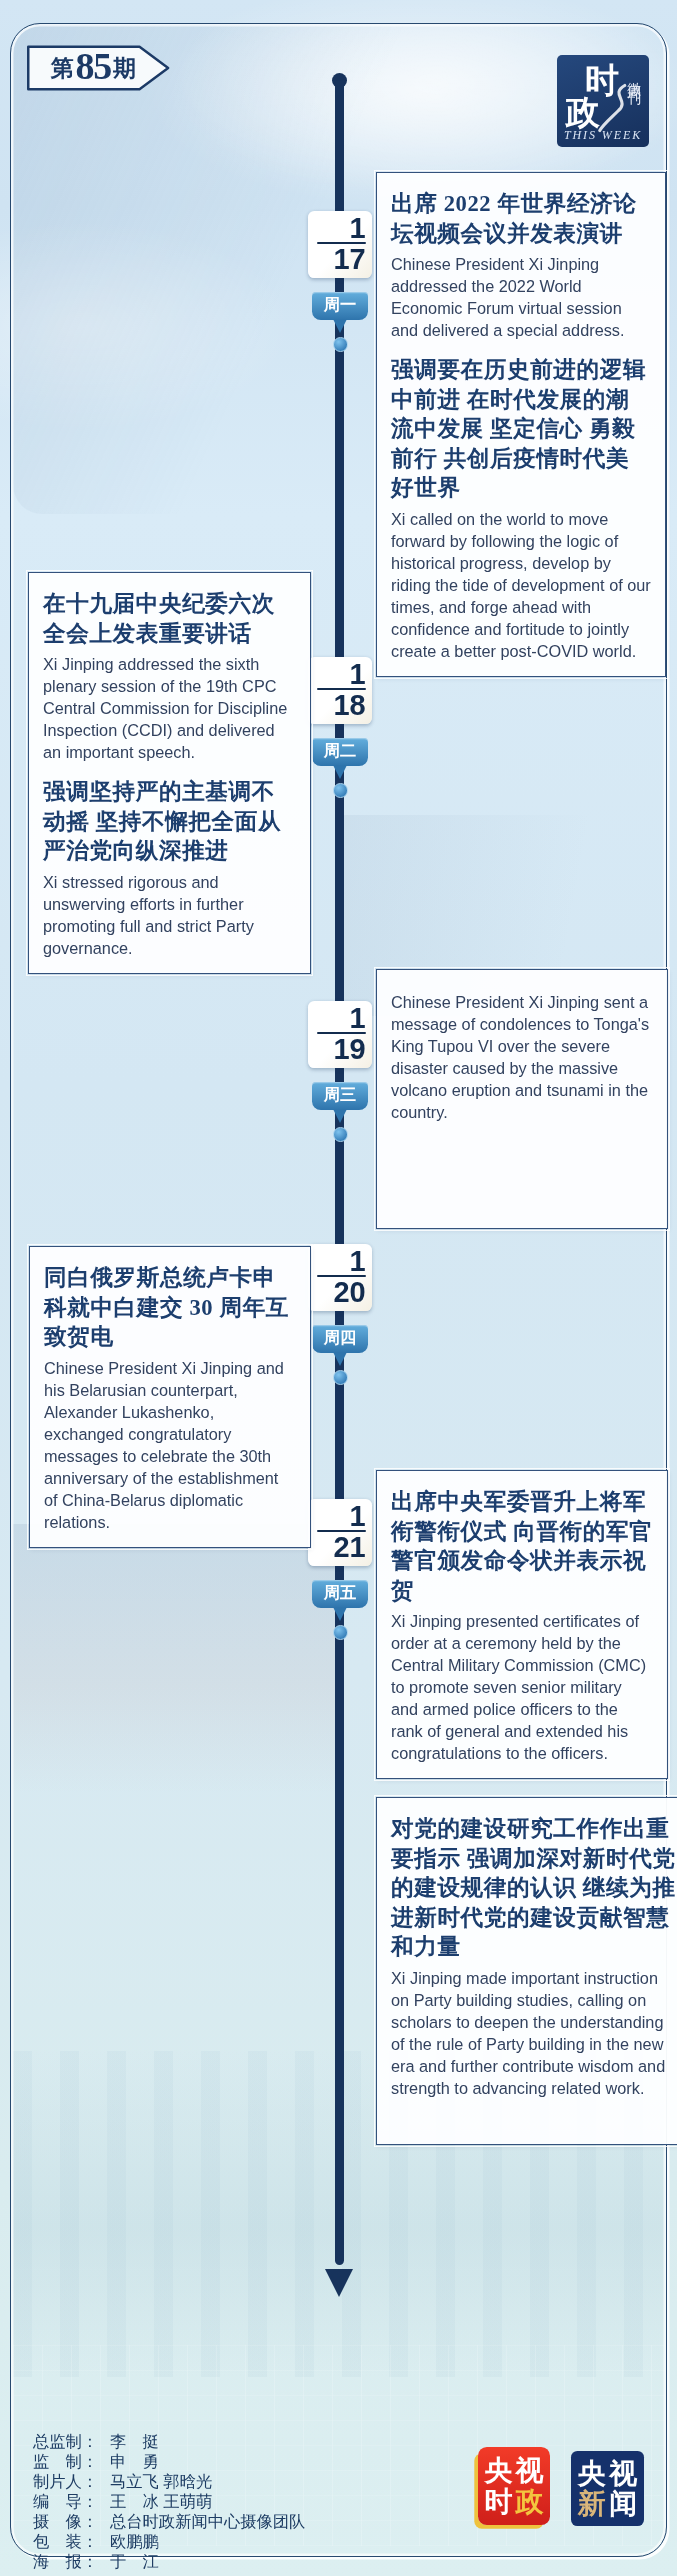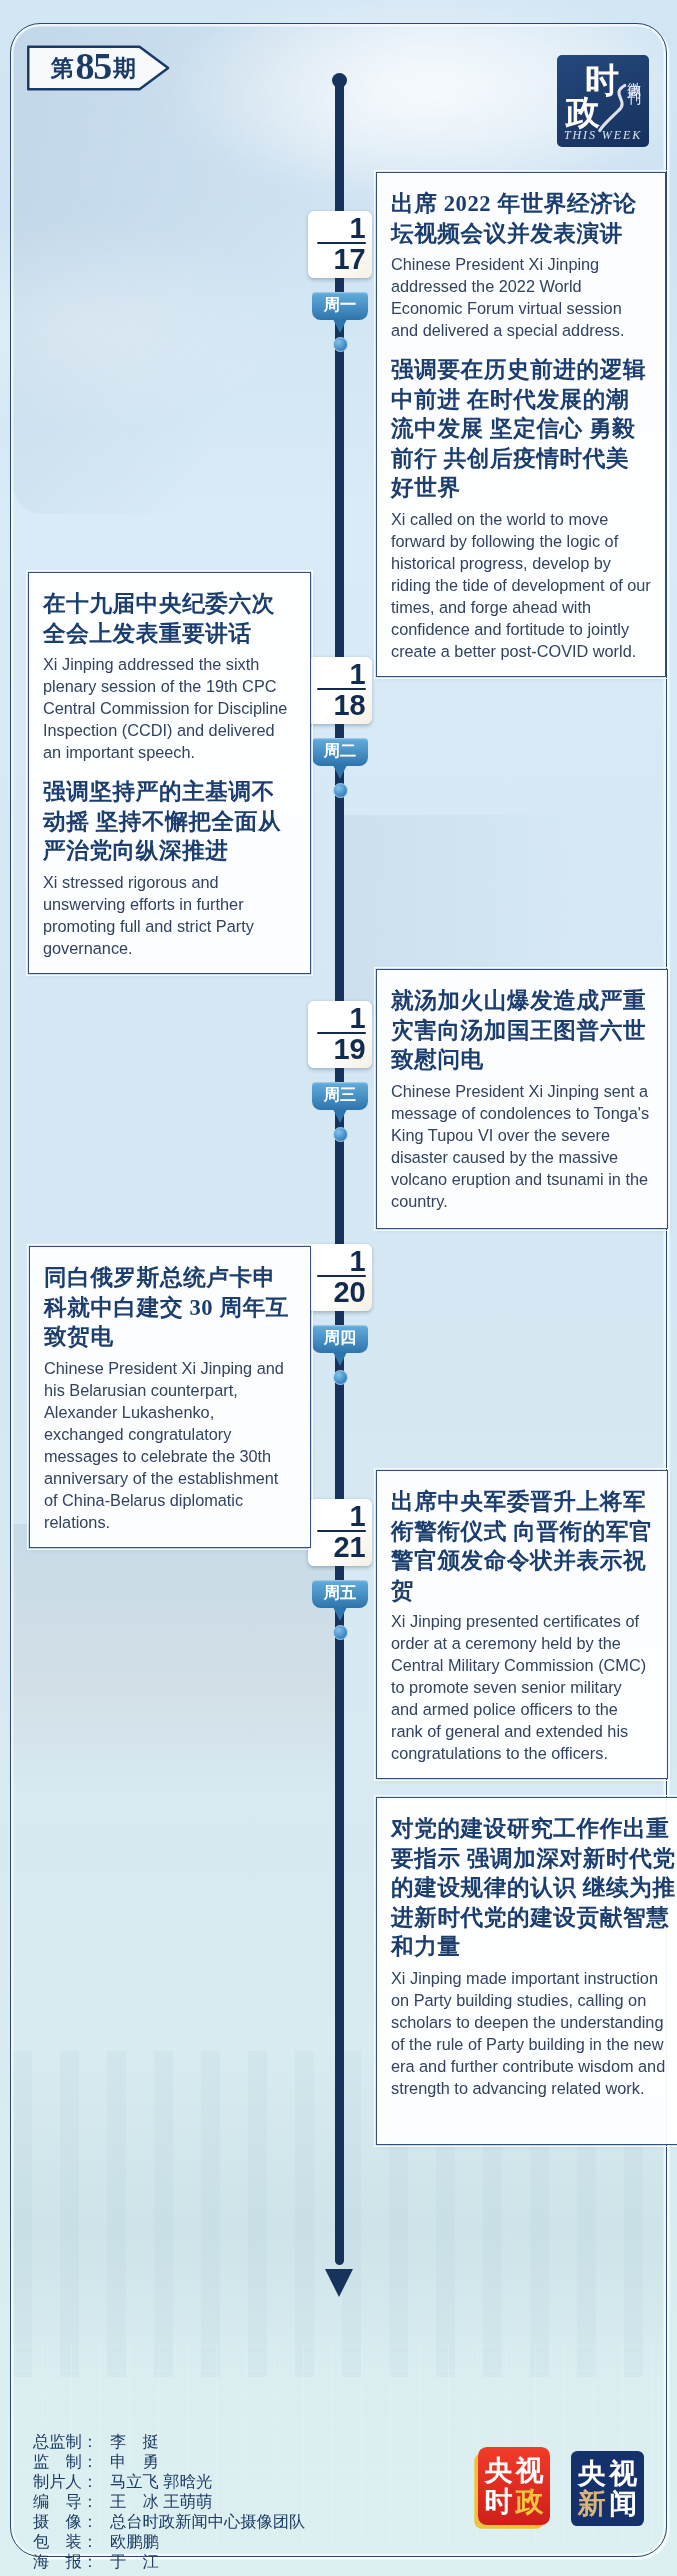--- a/index.html
+++ b/index.html
@@ -201,21 +201,20 @@
       <div class="en">Xi Jinping addressed the sixth plenary session of the 19th CPC Central Commission for Discipline Inspection (CCDI) and delivered an important speech.</div>
     </div>
     <div class="sec">
       <div class="zh">强调坚持严的主基调不动摇 坚持不懈把全面从严治党向纵深推进</div>
       <div class="en">Xi stressed rigorous and unswerving efforts in further promoting full and strict Party governance.</div>
     </div>
   </section>
 
   <section class="card" id="card3">
     <div class="sec">
-      <div class="zh">就汤加火山爆发造成严重灾害向汤加国王图普六世致慰问电</div>
       <div class="en">Chinese President Xi Jinping sent a message of condolences to Tonga's King Tupou VI over the severe disaster caused by the massive volcano eruption and tsunami in the country.</div>
     </div>
   </section>
 
   <section class="card" id="card4">
     <div class="sec">
       <div class="zh">同白俄罗斯总统卢卡申科就中白建交 30 周年互致贺电</div>
       <div class="en">Chinese President Xi Jinping and his Belarusian counterpart, Alexander Lukashenko, exchanged congratulatory messages to celebrate the 30th anniversary of the establishment of China-Belarus diplomatic relations.</div>
     </div>
   </section>

